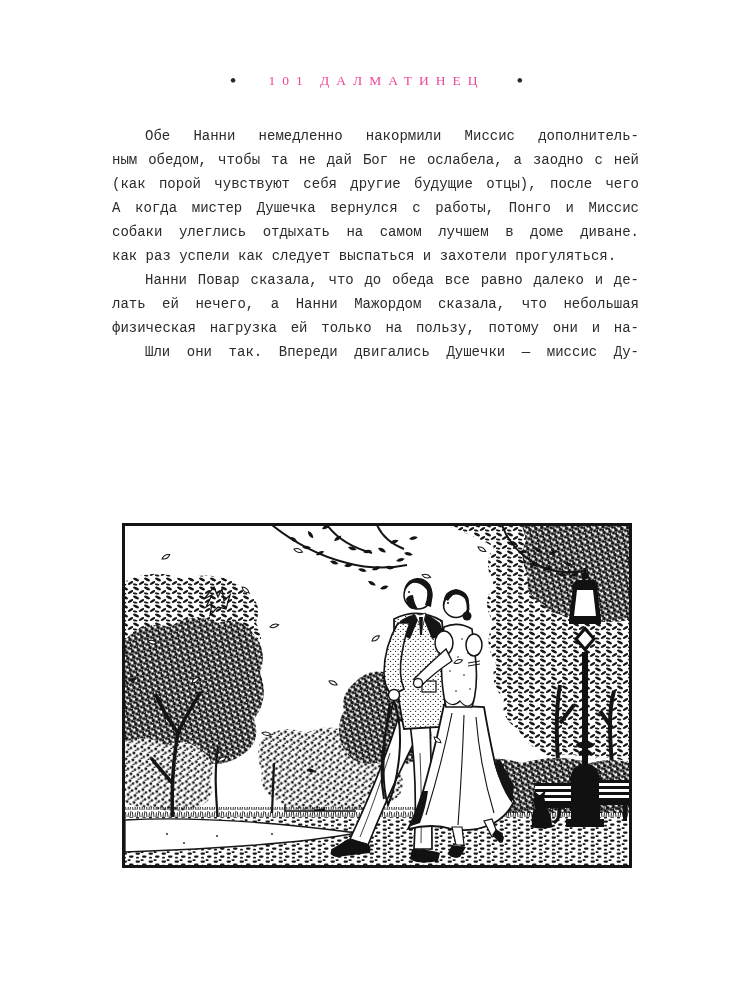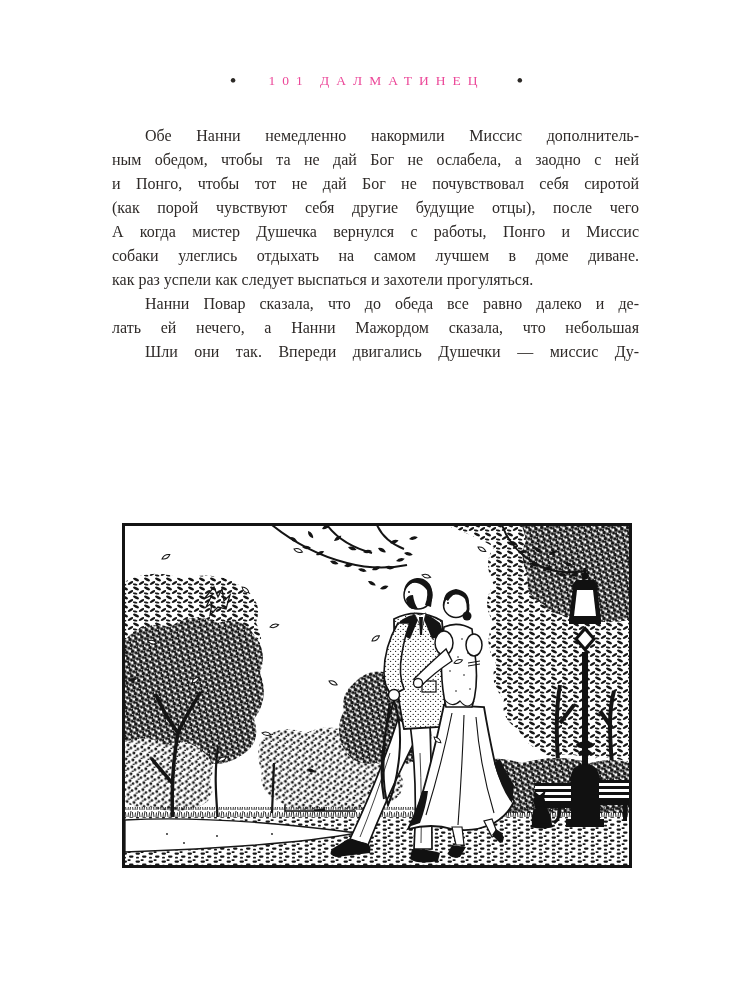--- a/index.html
+++ b/index.html
@@ -3,21 +3,21 @@
 <meta charset="utf-8">
 <style>
   html,body{margin:0;padding:0;background:#fff;}
   .page{position:relative;width:750px;height:1000px;background:#fff;overflow:hidden;
         font-family:"Liberation Serif", serif;}
   .running-head{position:absolute;top:73px;left:113px;width:527px;
         display:flex;align-items:center;justify-content:center;gap:32px;}
   .running-head .title{font-size:13.5px;letter-spacing:7px;color:#ec4899;white-space:nowrap;}
   .running-head .dot{font-size:19px;line-height:10px;color:#2c2926;}
   .body-text{position:absolute;top:124px;left:112px;width:527px;
-        font-size:16px;line-height:24px;color:#2e2a28;}
+        font-size:14px;line-height:24px;color:#2e2a28;font-family:Liberation Mono, monospace;}
   .line{text-align:justify;text-align-last:justify;height:24px;overflow:hidden;}
   .line.first{text-indent:33px;}
   .line.last{text-align-last:left;}
   .illustration{position:absolute;left:122px;top:523px;width:510px;height:345px;}
   .illustration svg{display:block;width:510px;height:345px;}
 </style>
 </head>
 <body>
 
 <div class="page">
@@ -25,29 +25,29 @@
   <div class="running-head">
     <span class="dot">•</span>
     <span class="title">101 ДАЛМАТИНЕЦ</span>
     <span class="dot">•</span>
   </div>
 
   <div class="body-text" id="paragraphs">
       <div>
         <div class="line first">Обе Нанни немедленно накормили Миссис дополнитель-</div>
         <div class="line">ным обедом, чтобы та не дай Бог не ослабела, а заодно с ней</div>
-        <div class="line">и Понго, чтобы тот не дай Бог не почувствовал себя сиротой</div>
         <div class="line">(как порой чувствуют себя другие будущие отцы), после чего</div>
         <div class="line">А когда мистер Душечка вернулся с работы, Понго и Миссис</div>
         <div class="line">собаки улеглись отдыхать на самом лучшем в доме диване.</div>
         <div class="line last">как раз успели как следует выспаться и захотели прогуляться.</div>
       </div>
       <div>
         <div class="line first">Нанни Повар сказала, что до обеда все равно далеко и де-</div>
         <div class="line">лать ей нечего, а Нанни Мажордом сказала, что небольшая</div>
+        <div class="line">физическая нагрузка ей только на пользу, потому они и на-</div>
       </div>
       <div>
         <div class="line first">Шли они так. Впереди двигались Душечки — миссис Ду-</div>
       </div>
     </div>
 
   <div class="illustration" aria-label="Мистер и миссис Душечка идут под руку по аллее парка; вокруг кусты и деревья с опадающими листьями, справа фонарь, скамейки и кошка, вдали дом">
     <svg viewBox="0 0 510 345" xmlns="http://www.w3.org/2000/svg">
       <defs>
         <clipPath id="frameClip">

